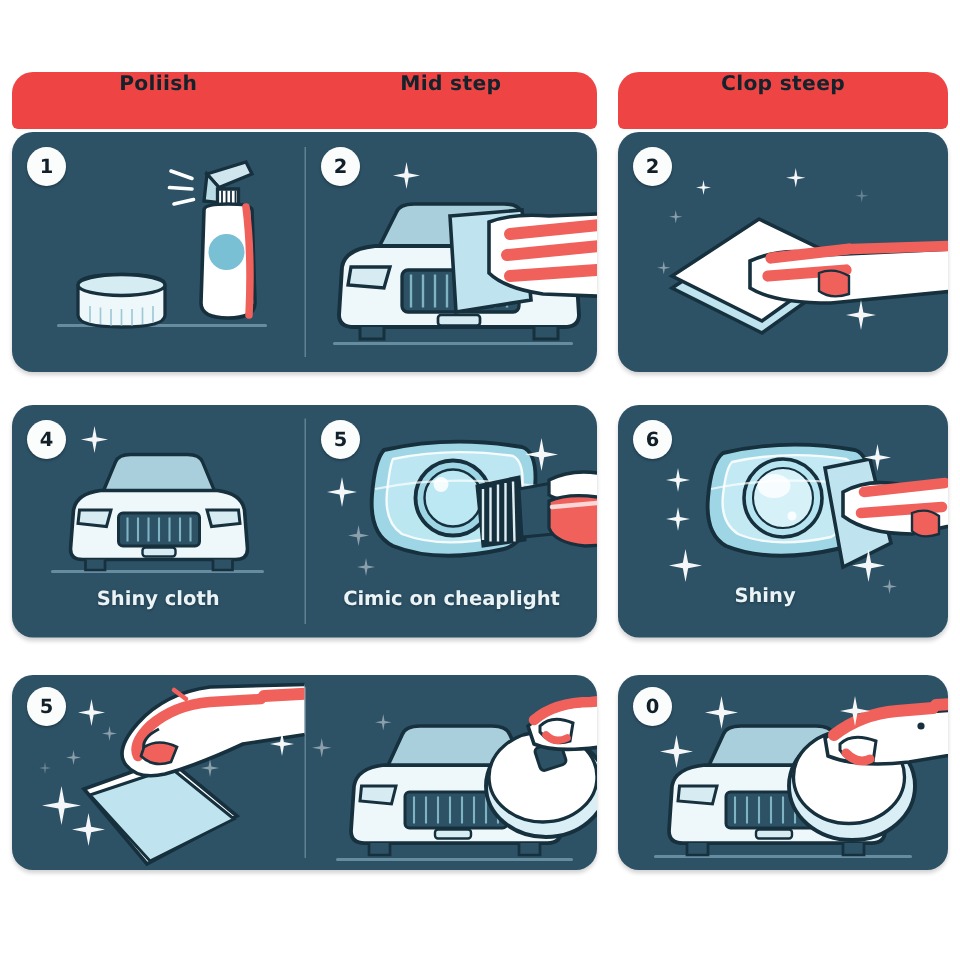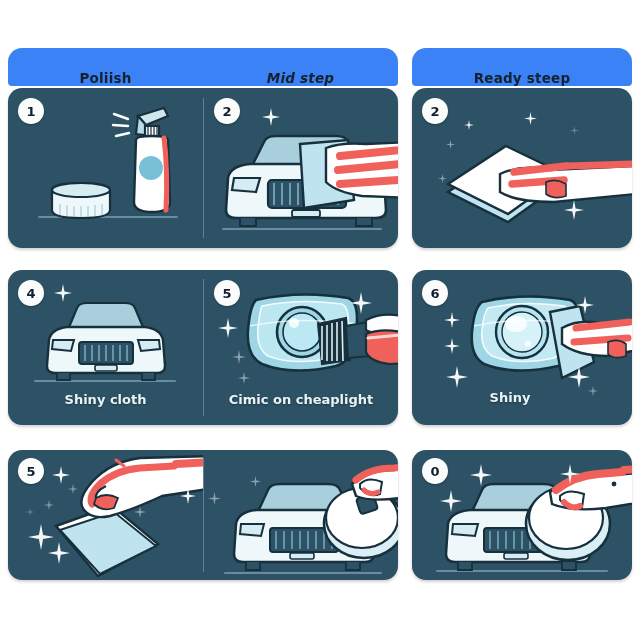--- a/index.html
+++ b/index.html
@@ -16,24 +16,24 @@
   .page {
     position: relative;
     width: 640px;
     height: 640px;
     background: #ffffff;
   }
 
   
   .hdr-band {
     position: absolute;
-    background: #3b82f6;
+    background: #ef4444;
     border-radius: 14px 14px 4px 4px;
     display: flex;
-    align-items: flex-end;
+    align-items: flex-start;
     overflow: hidden;
   }
   .hdr-title {
     font-weight: bold;
     font-size: 13.5px;
     color: #14222b;
     letter-spacing: .2px;
     text-align: center;
     white-space: nowrap;
   }
@@ -111,24 +111,24 @@
   svg { display: block; overflow: visible; }
   .art { position: absolute; z-index: 3; }
 </style>
 </head>
 <body>
 
 <div class="page">
 
   <div class="hdr-band" style="left:8px; top:48px; width:390px; height:38px;">
     <div class="hdr-title" style="width:195px;">Poliish</div>
-    <div class="hdr-title" style="width:195px;font-style:italic;">Mid step</div>
+    <div class="hdr-title" style="width:195px;">Mid step</div>
   </div>
   <div class="hdr-band" style="left:412px; top:48px; width:220px; height:38px;">
-    <div class="hdr-title" style="width:220px;">Ready steep</div>
+    <div class="hdr-title" style="width:220px;">Clop steep</div>
   </div>
 
   <div class="panel" style="left:8px; top:88px; width:390px; height:160px;">
     <div class="divider" style="left:195px;"></div>
 
     <div class="cell" style="left:0; width:195px;">
       <div class="badge" style="left:10px; top:10px;">1</div>
       <div class="ground" style="left:30px; top:128px; width:140px;"></div>
 
       <svg class="art" style="left:38px; top:92px;" width="70" height="42" viewBox="0 0 70 42">

